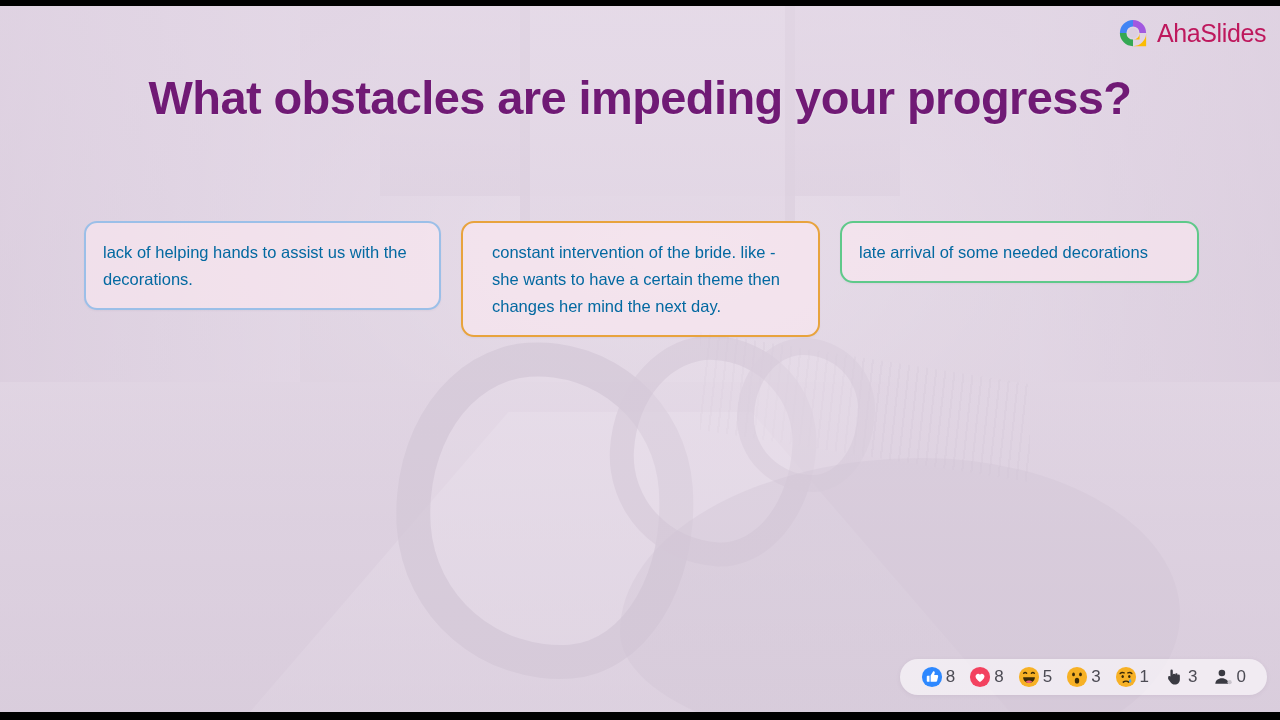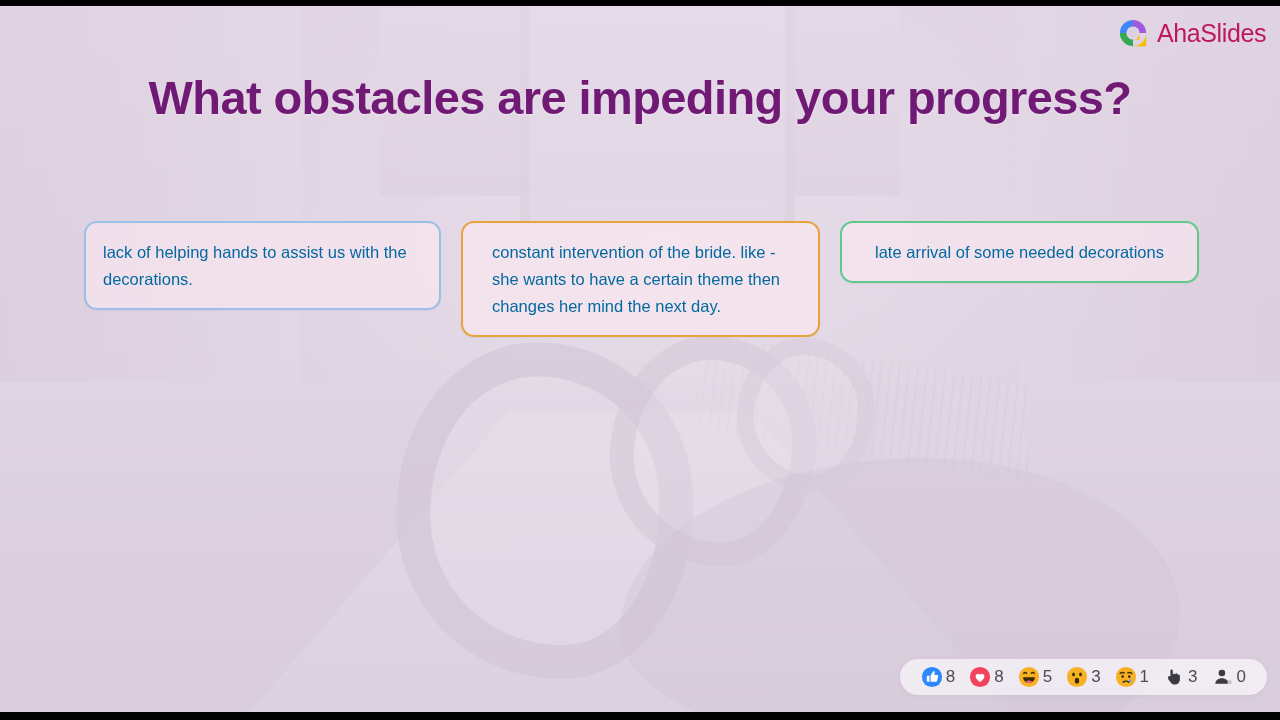--- a/index.html
+++ b/index.html
@@ -258,21 +258,21 @@
         </svg>
       </span>
       <span class="wordmark">AhaSlides</span>
     </div>
 
     <div id="title">What obstacles are impeding your progress?</div>
 
     <div id="cards">
       <div class="card c1">lack of helping hands to assist us with the decorations.</div>
       <div class="card c2" style="border-color:#E8A33D;">constant intervention of the bride. like - she wants to have a certain theme then changes her mind the next day.</div>
-      <div class="card c3" style="border-color:#5FC98A;text-align:center;">late arrival of some needed decorations</div>
+      <div class="card c3" style="border-color:#5FC98A;">late arrival of some needed decorations</div>
     </div>
 
     <div id="reactions">
 
       <div class="reaction">
         <span>
           <svg class="remoji" viewBox="0 0 24 24" xmlns="http://www.w3.org/2000/svg" aria-hidden="true">
             <circle cx="12" cy="12" r="11" fill="#2D88FF"></circle>
             <path d="M7.2 10.6h2.1v6.6H7.2a.9.9 0 0 1-.9-.9v-4.8a.9.9 0 0 1 .9-.9zm3.3-.2 2.5-4.1c.3-.5 1-.6 1.5-.3.4.3.6.8.5 1.3l-.6 2.6h3.1c.8 0 1.4.7 1.2 1.5l-1.1 4.7c-.2.7-.8 1.2-1.5 1.2h-5.6v-6.9z" fill="#fff"></path>
           </svg>

